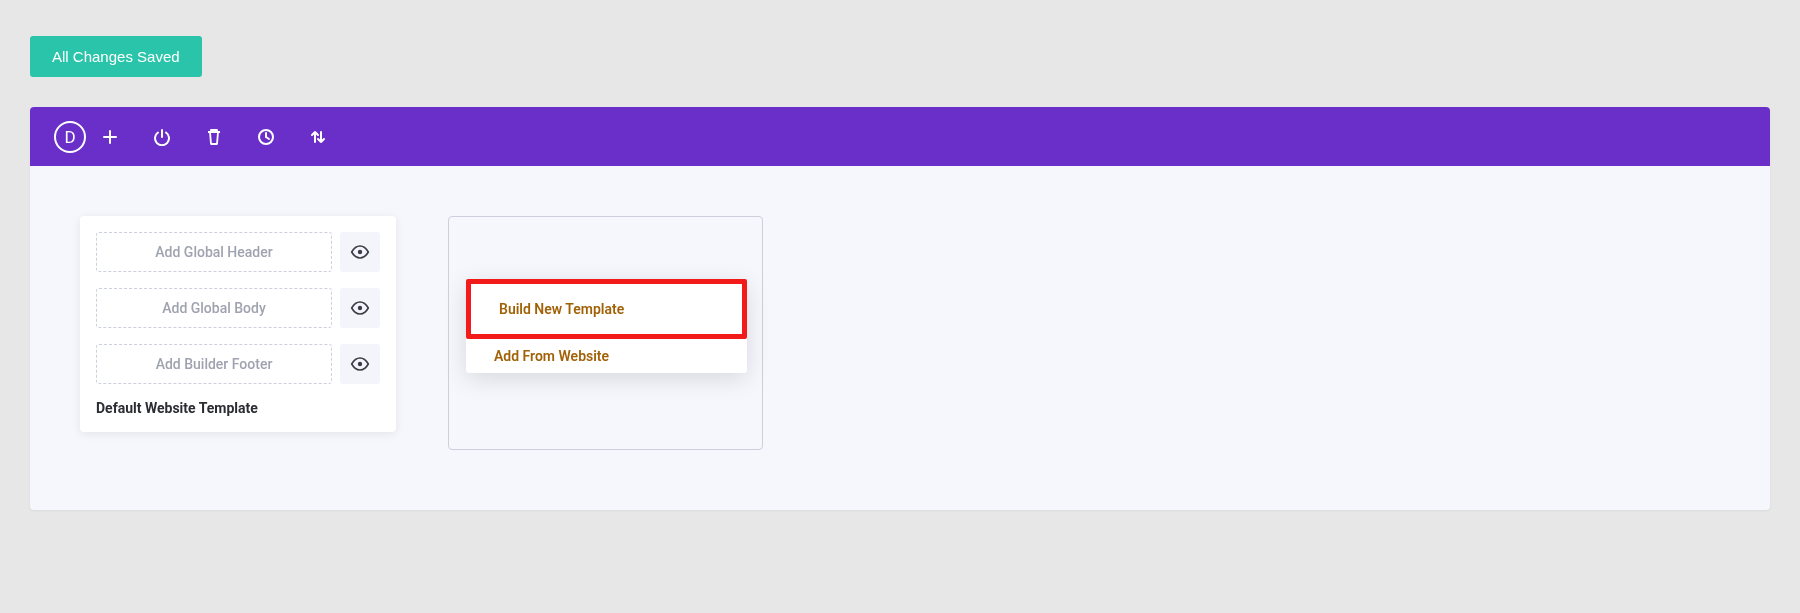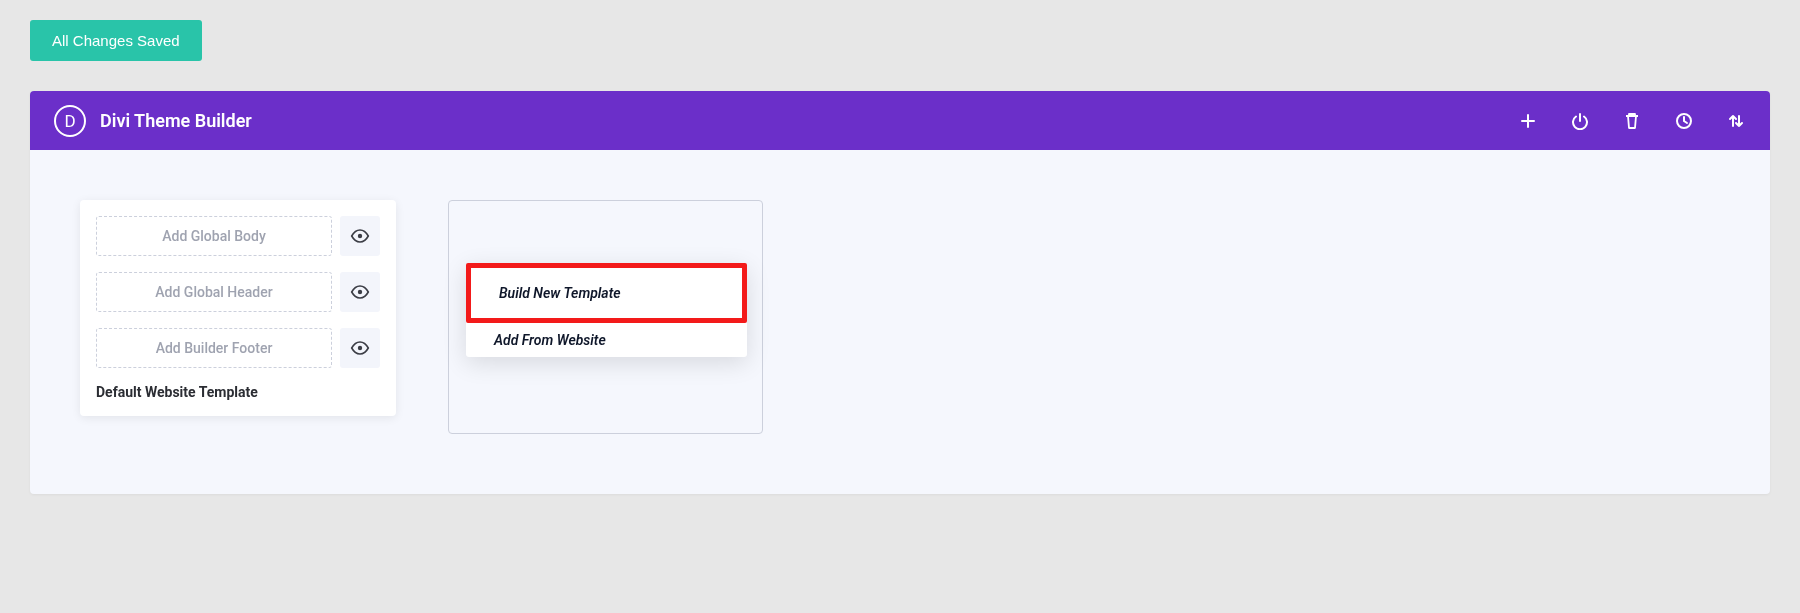--- a/index.html
+++ b/index.html
@@ -4,21 +4,21 @@
 <style>
   * { box-sizing: border-box; margin: 0; padding: 0; }
   body {
     background: #e7e7e7;
     font-family: -apple-system, BlinkMacSystemFont, "Segoe UI", Roboto, Helvetica, Arial, sans-serif;
     width: 1800px;
     height: 613px;
     overflow: hidden;
   }
   .page {
-    padding: 20px 30px 40px 30px;
+    padding: 36px 30px 40px 30px;
   }
   .save-btn {
     background: #29c4a9;
     color: #fff;
     border: none;
     padding: 12px 22px;
     font-size: 15px;
     border-radius: 3px;
     cursor: pointer;
     font-weight: 500;
@@ -130,45 +130,43 @@
     top: 62px;
     left: 17px;
     width: 281px;
     background: #fff;
     border-radius: 3px;
     box-shadow: 0 6px 24px rgba(0,0,0,0.12);
   }
   .dropdown-item {
     font-size: 14px;
     font-weight: 600;
-    color: #0f172a;
+    color: #a16207;
     cursor: pointer;
     padding-left: 28px;
     height: 34px;
     display: flex;
     align-items: center;
-    font-style: italic;
   }
   .dropdown-item.highlighted {
     border: 5px solid #f31a1a;
     height: 60px;
     border-radius: 2px;
   }
   svg { display: block; }
 </style>
 </head>
 <body>
 
 <div class="page">
   <button class="save-btn">All Changes Saved</button>
 
   <div class="panel">
     <div class="panel-header">
       <div class="logo-circle">D</div>
-      <div class="panel-title">Divi Theme Builder</div>
       <div class="header-icons">
         <div class="hicon">
           <svg width="16" height="16" viewBox="0 0 16 16">
               <path d="M8 2v12M2 8h12" stroke="#fff" stroke-width="2" stroke-linecap="round"></path>
             </svg>
         </div>
         <div class="hicon">
           <svg width="18" height="18" viewBox="0 0 18 18">
               <path d="M9 2v7" stroke="#fff" stroke-width="2" stroke-linecap="round"></path>
               <path d="M5 4.5a7 7 0 1 0 8 0" stroke="#fff" stroke-width="2" fill="none" stroke-linecap="round"></path>
@@ -189,39 +187,39 @@
           <svg width="18" height="18" viewBox="0 0 18 18">
               <path d="M6 14V4m0 0L3 7m3-3l3 3M12 4v10m0 0l3-3m-3 3l-3-3" stroke="#fff" stroke-width="2" fill="none" stroke-linecap="round" stroke-linejoin="round"></path>
             </svg>
         </div>
       </div>
     </div>
 
     <div class="panel-body">
 
       <div class="template-card">
+        <div class="slot-row">
+          <div class="slot">Add Global Header</div>
+          <div class="eye-btn">
+            <svg width="20" height="14" viewBox="0 0 20 14">
+                <path d="M10 1C5 1 1.7 7 1.7 7S5 13 10 13s8.3-6 8.3-6S15 1 10 1z" stroke="#3b3d45" stroke-width="1.6" fill="none"></path>
+                <circle cx="10" cy="7" r="2.2" fill="#3b3d45"></circle>
+              </svg>
+          </div>
+        </div>
         <div class="slot-row">
           <div class="slot">Add Global Body</div>
           <div class="eye-btn">
             <svg width="20" height="14" viewBox="0 0 20 14">
                 <path d="M10 1C5 1 1.7 7 1.7 7S5 13 10 13s8.3-6 8.3-6S15 1 10 1z" stroke="#3b3d45" stroke-width="1.6" fill="none"></path>
                 <circle cx="10" cy="7" r="2.2" fill="#3b3d45"></circle>
               </svg>
           </div>
         </div>
         <div class="slot-row">
-          <div class="slot">Add Global Header</div>
-          <div class="eye-btn">
-            <svg width="20" height="14" viewBox="0 0 20 14">
-                <path d="M10 1C5 1 1.7 7 1.7 7S5 13 10 13s8.3-6 8.3-6S15 1 10 1z" stroke="#3b3d45" stroke-width="1.6" fill="none"></path>
-                <circle cx="10" cy="7" r="2.2" fill="#3b3d45"></circle>
-              </svg>
-          </div>
-        </div>
-        <div class="slot-row">
           <div class="slot">Add Builder Footer</div>
           <div class="eye-btn">
             <svg width="20" height="14" viewBox="0 0 20 14">
                 <path d="M10 1C5 1 1.7 7 1.7 7S5 13 10 13s8.3-6 8.3-6S15 1 10 1z" stroke="#3b3d45" stroke-width="1.6" fill="none"></path>
                 <circle cx="10" cy="7" r="2.2" fill="#3b3d45"></circle>
               </svg>
           </div>
         </div>
         <div class="template-title">Default Website Template</div>
       </div>

